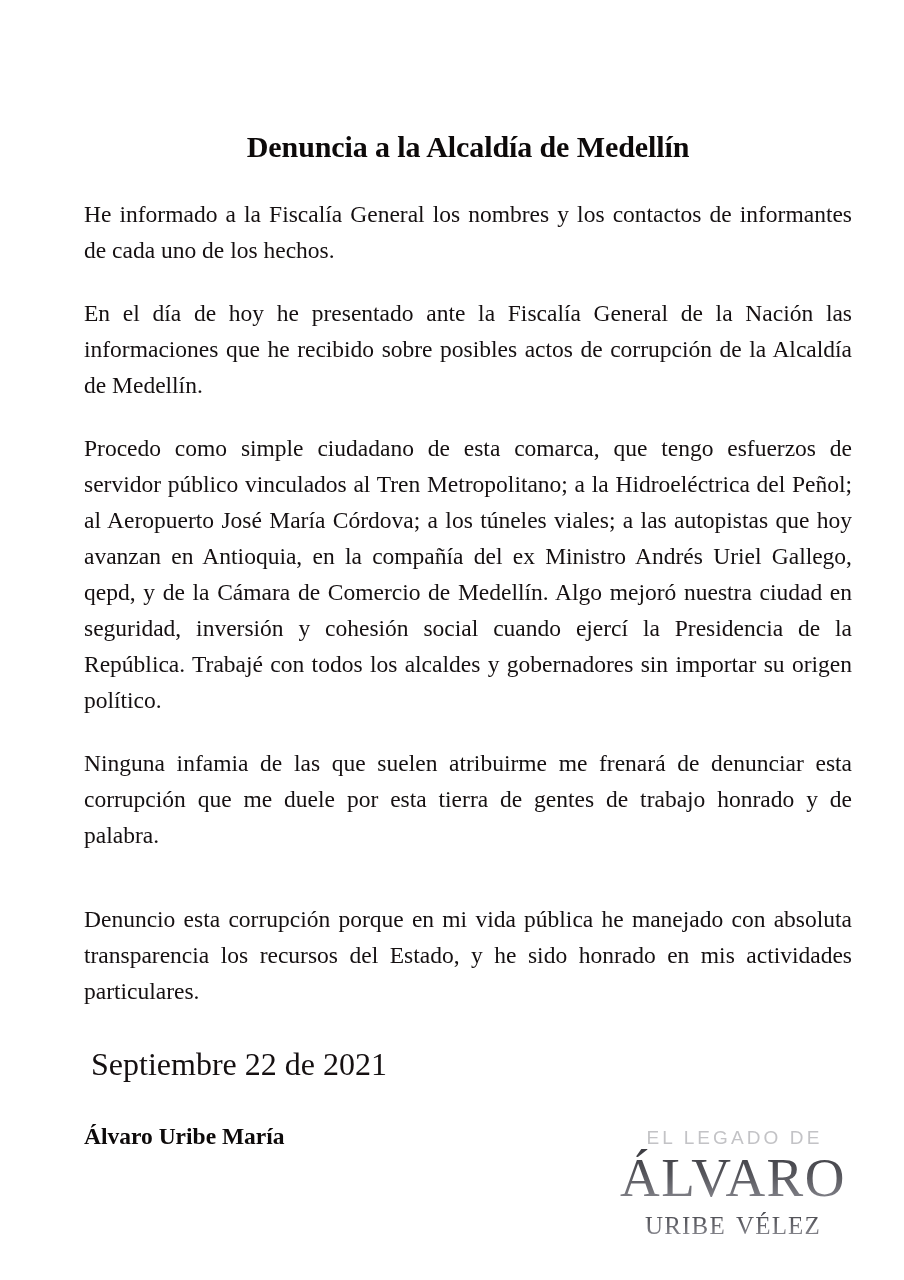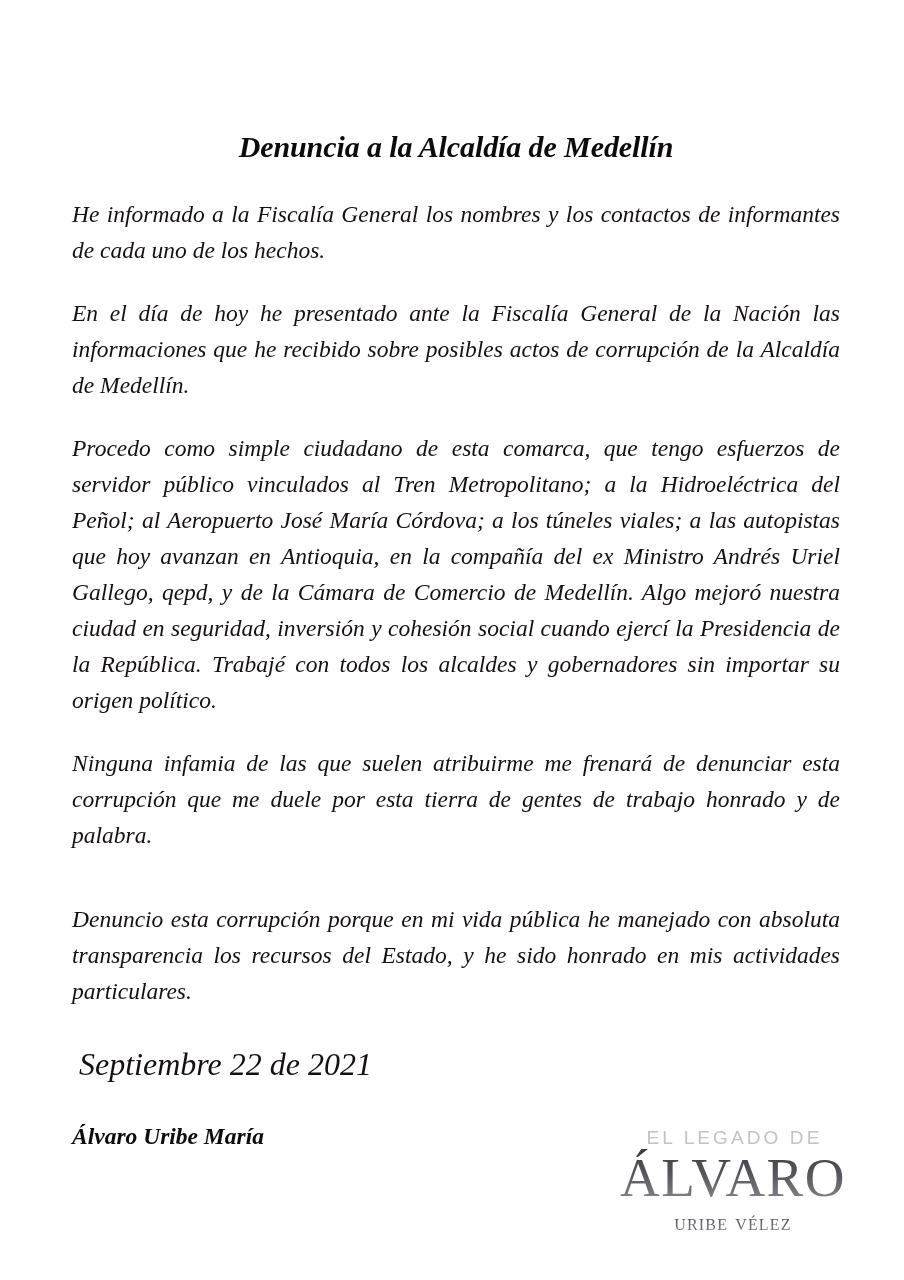--- a/index.html
+++ b/index.html
@@ -21,24 +21,23 @@
     position: absolute;
     left: 0;
     top: 0;
     width: 904px;
     height: 1280px;
     background: #ffffff;
   }
 
   .content {
     position: absolute;
-    left: 72px;
+    left: 84px;
     top: 0;
     width: 768px;
-    font-style: italic;
   }
 
   
   .doc-title {
     margin: 0;
     padding-top: 128px;
     text-align: center;
     font-family: "Liberation Serif", "DejaVu Serif", serif;
     font-weight: bold;
     font-size: 30px;
@@ -115,21 +114,21 @@
     letter-spacing: 1.5px;
     margin-top: 2px;
     background: linear-gradient(180deg, #3b3b40 0%, #56565c 45%, #8e8e95 100%);
     -webkit-background-clip: text;
     background-clip: text;
     color: transparent;
     -webkit-text-fill-color: transparent;
   }
   .logo-sub {
     font-family: "Liberation Serif", "DejaVu Serif", serif;
-    font-size: 23px;
+    font-size: 35px;
     line-height: 38px;
     letter-spacing: 1.2px;
     font-variant: small-caps;
     text-transform: lowercase;
     margin-top: -2px;
     background: linear-gradient(180deg, #3d3d42 0%, #5a5a60 45%, #9a9aa1 100%);
     -webkit-background-clip: text;
     background-clip: text;
     color: transparent;
     -webkit-text-fill-color: transparent;

